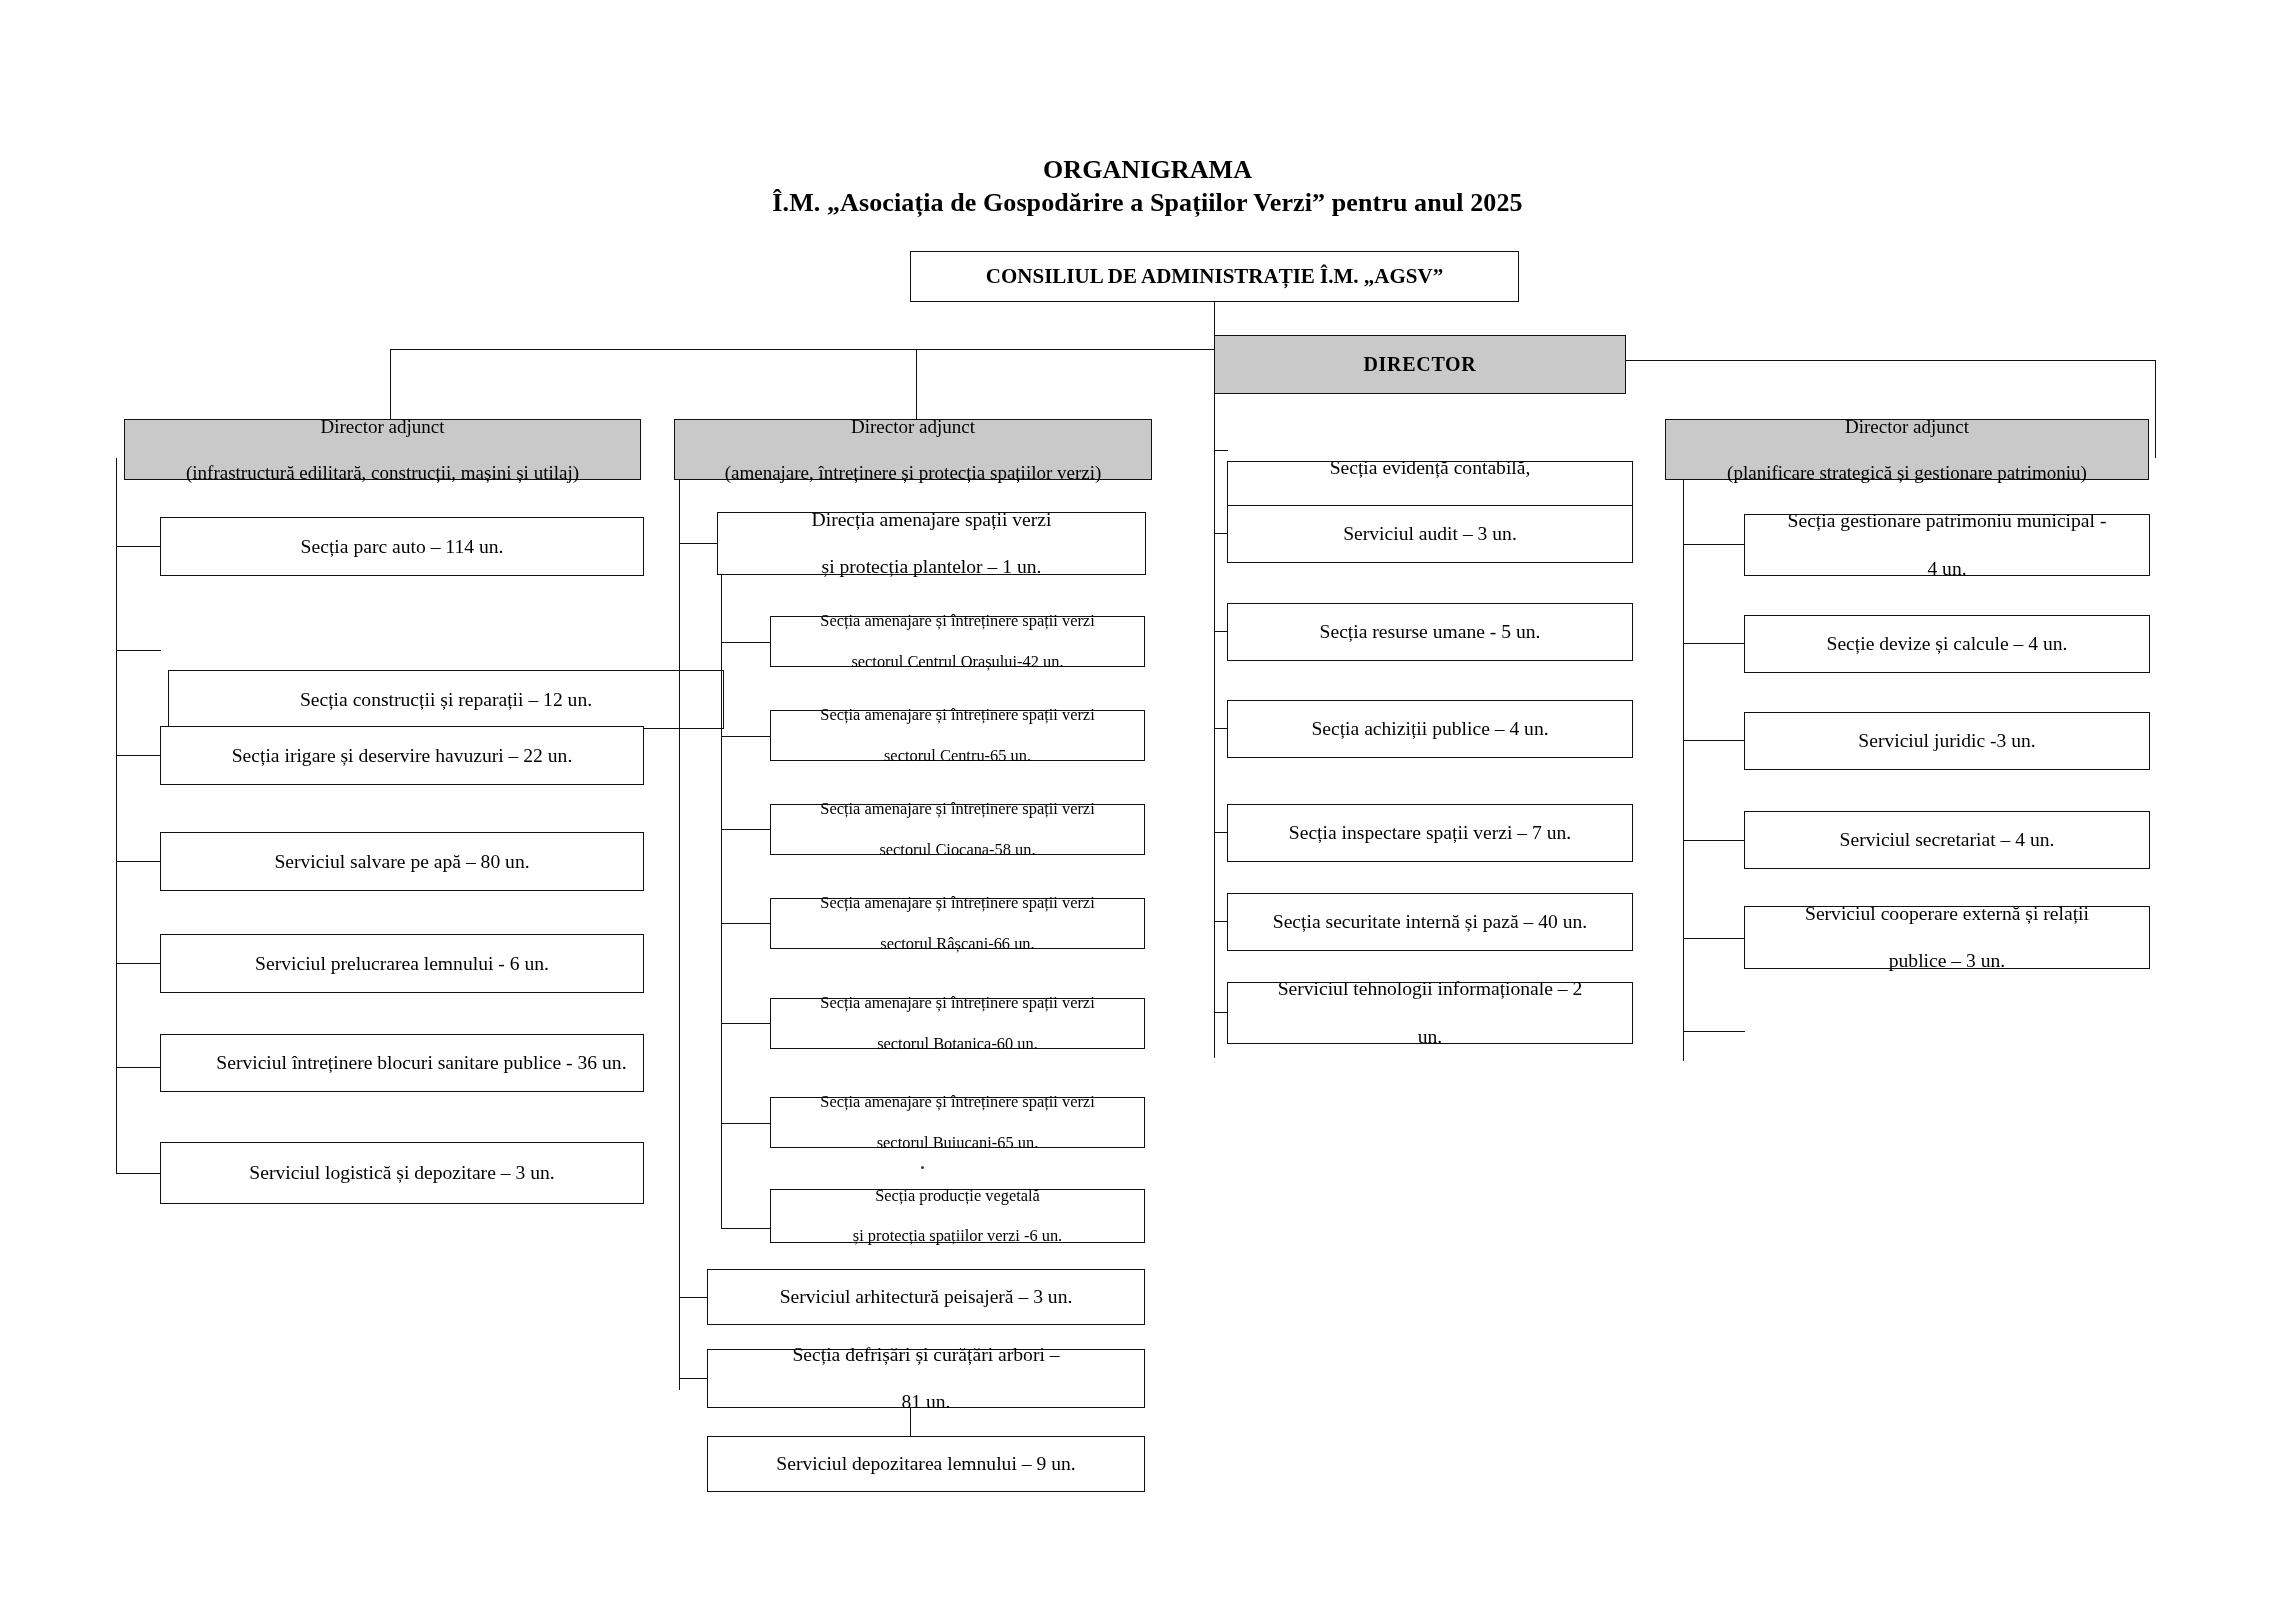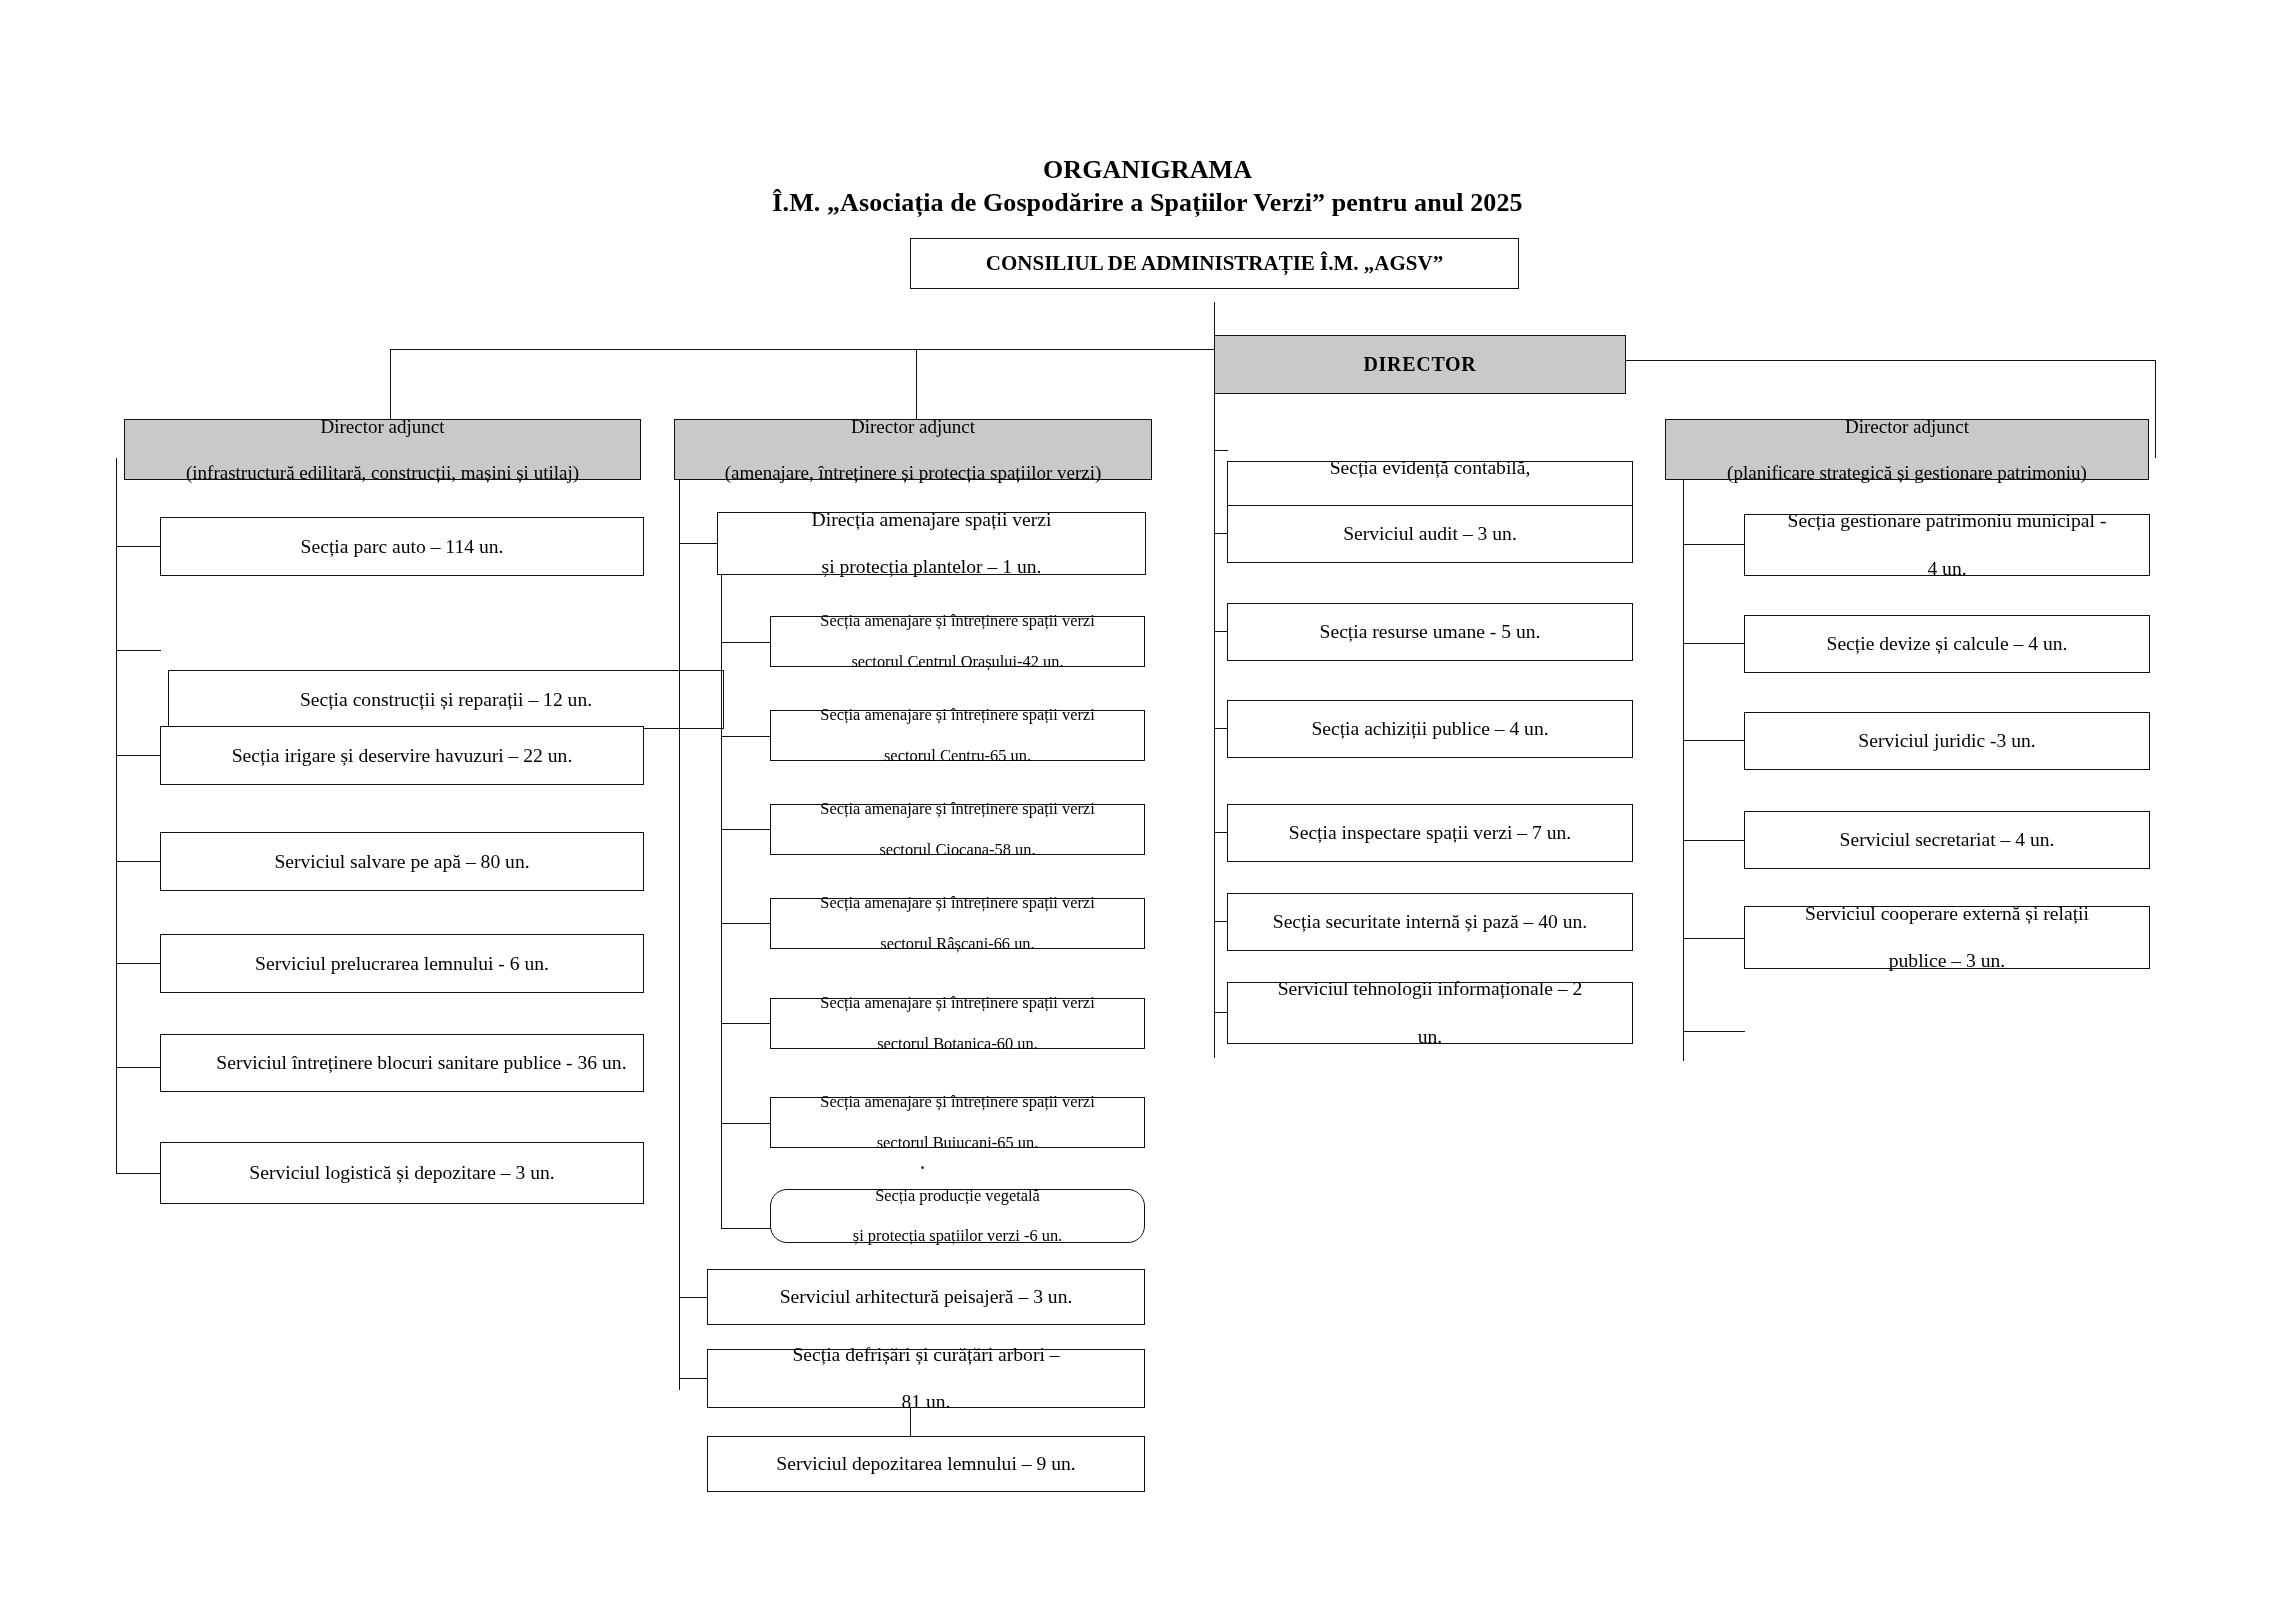--- a/index.html
+++ b/index.html
@@ -54,21 +54,21 @@
   .dot{position:absolute;width:3.3px;height:3.3px;background:#3a3a3a;border-radius:50%;}
 </style>
 </head>
 <body>
 
 <div id="canvas">
 
   <div class="title-line" id="title1">ORGANIGRAMA</div>
   <div class="title-line" id="title2">Î.M. „Asociația de Gospodărire a Spațiilor Verzi” pentru anul 2025</div>
 
-  <div class="box f-council" style="left:910px;top:238px;width:609px;height:51px;">
+  <div class="box f-council" style="left:910px;top:251px;width:609px;height:51px;">
     <span>CONSILIUL DE ADMINISTRAȚIE Î.M. „AGSV”</span>
   </div>
 
   <div class="ln vl" style="left:1214px;top:302px;height:33px;"></div>
 
   <div class="box gray f-director" style="left:1214px;top:335px;width:412px;height:59px;">
     <span>DIRECTOR</span>
   </div>
 
   <div class="ln hl" style="left:390px;top:349px;width:825px;"></div>
@@ -186,21 +186,21 @@
   <div class="box f-sector" style="left:770px;top:1097px;width:375px;height:51px;">
     <span>
       <span>Secția amenajare și întreținere spații verzi</span><br>
       <span>sectorul Buiucani-65 un.</span>
     </span>
   </div>
   <div class="ln hl" style="left:721px;top:1123px;width:50px;"></div>
 
   <div class="dot" style="left:921px;top:1166px;"></div>
 
-  <div class="box f-sector" style="left:770px;top:1189px;width:375px;height:54px;border-radius:17px;">
+  <div class="box f-sector" style="left:770px;top:1189px;width:375px;height:54px;">
     <span>
       <span>Secția producție vegetală</span><br>
       <span>și protecția spațiilor verzi -6 un.</span>
     </span>
   </div>
   <div class="ln hl" style="left:721px;top:1228px;width:50px;"></div>
 
   <div class="box f-unit" style="left:707px;top:1269px;width:438px;height:56px;">
     <span>Serviciul arhitectură peisajeră – 3 un.</span>
   </div>

